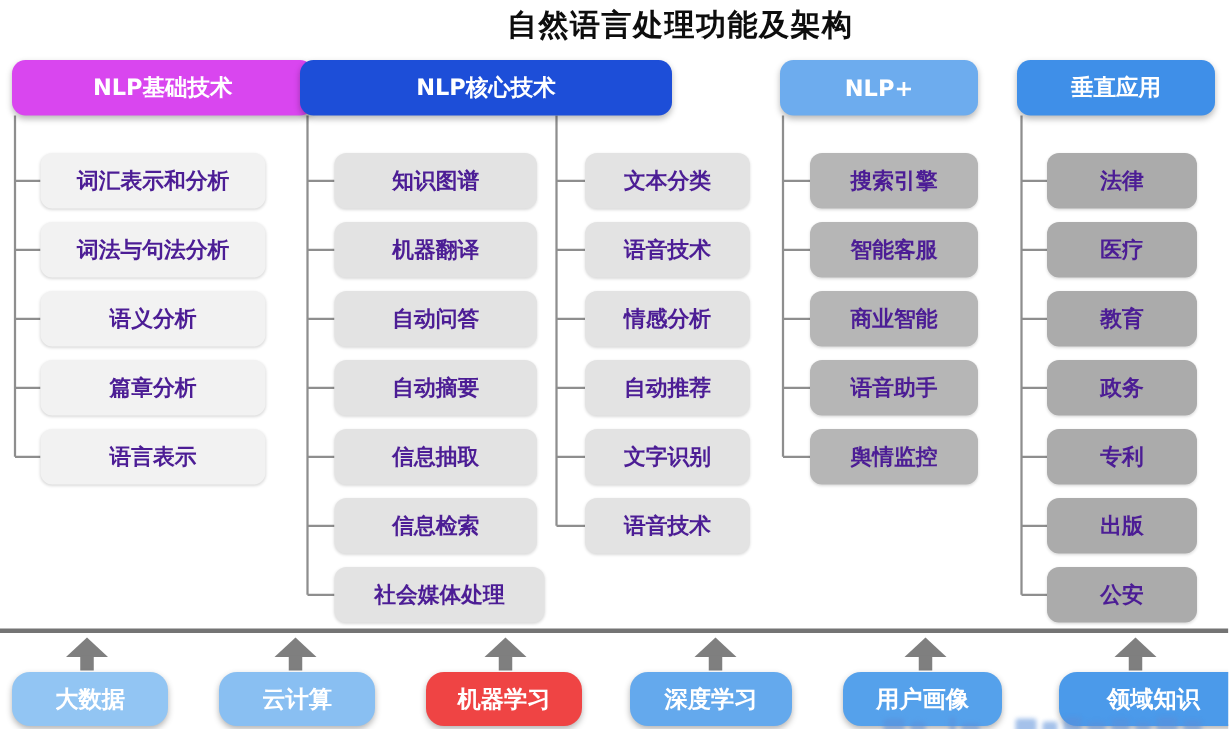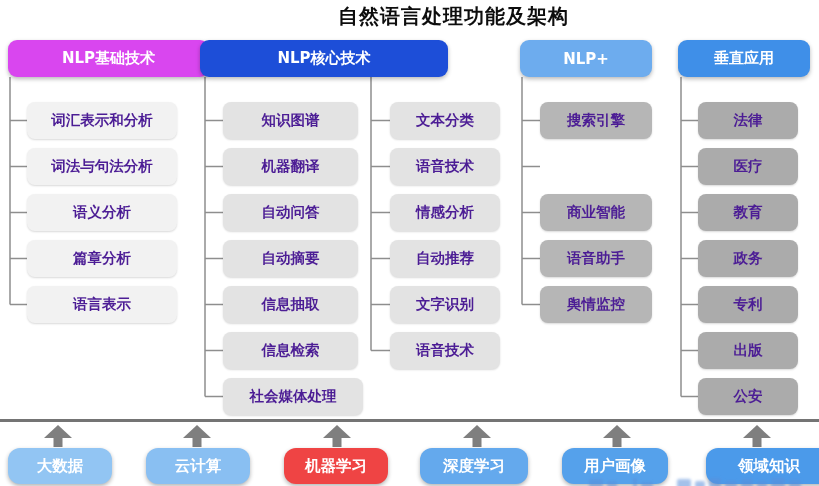--- a/index.html
+++ b/index.html
@@ -103,20 +103,21 @@
   <div class="box c2l r6" style="width:140px">社会媒体处理</div>
 
   <div class="box c2r r0">文本分类</div>
   <div class="box c2r r1">语音技术</div>
   <div class="box c2r r2">情感分析</div>
   <div class="box c2r r3">自动推荐</div>
   <div class="box c2r r4">文字识别</div>
   <div class="box c2r r5">语音技术</div>
 
   <div class="box c3 r0">搜索引擎</div>
+  <div class="box c3 r1">智能客服</div>
   <div class="box c3 r2">商业智能</div>
   <div class="box c3 r3">语音助手</div>
   <div class="box c3 r4">舆情监控</div>
 
   <div class="box c4 r0">法律</div>
   <div class="box c4 r1">医疗</div>
   <div class="box c4 r2">教育</div>
   <div class="box c4 r3">政务</div>
   <div class="box c4 r4">专利</div>
   <div class="box c4 r5">出版</div>

